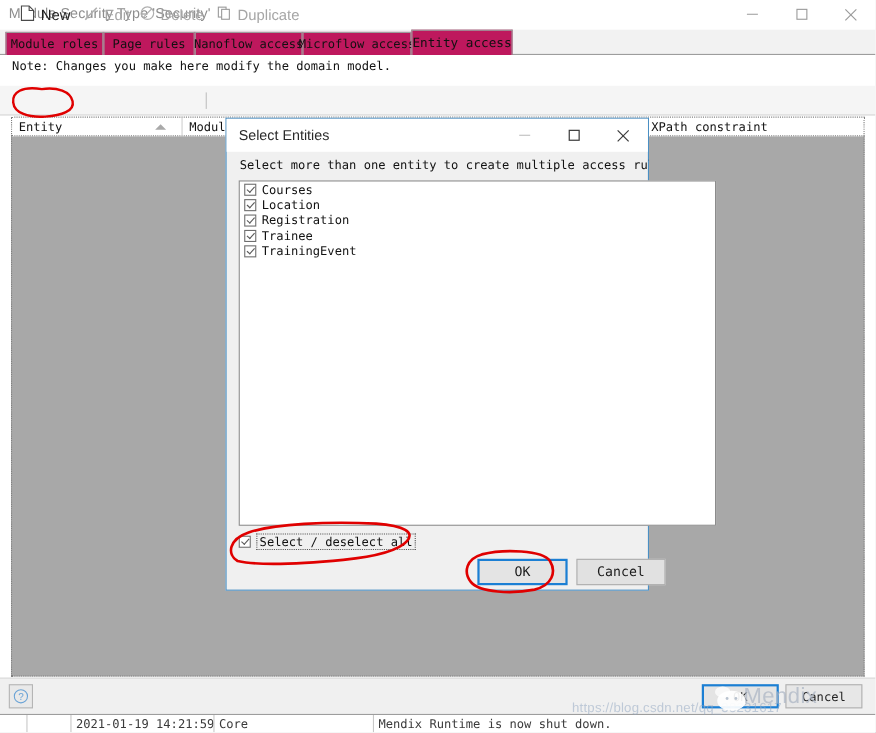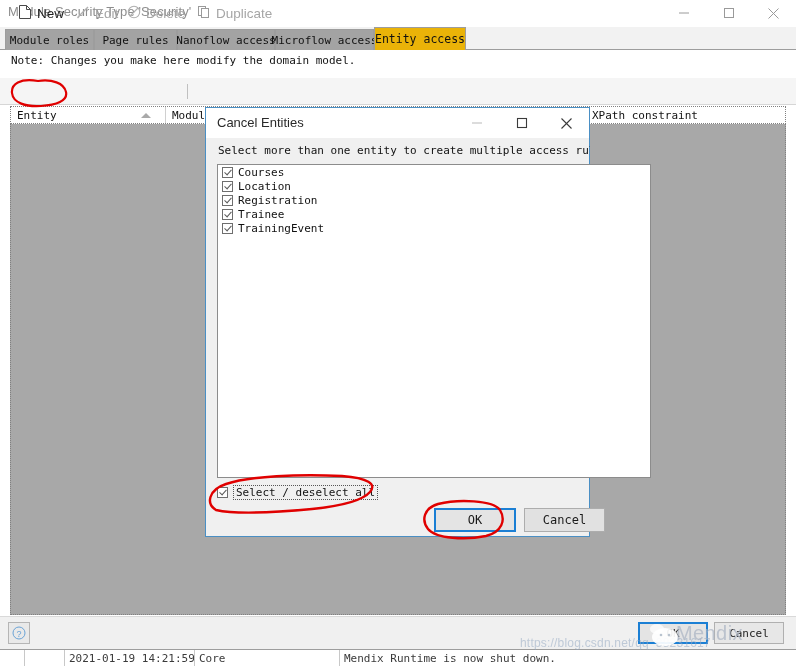--- a/index.html
+++ b/index.html
@@ -54,32 +54,32 @@
     border-bottom: 1px solid #9d9d9d;
     box-sizing: border-box;
   }
   .tab {
     position: absolute;
     top: 2px;
     height: 21px;
     box-sizing: border-box;
     border: 1px solid #9d9d9d;
     border-bottom: none;
-    background: #a3a3a3;
+    background: #be185d;
     font-family: "DejaVu Sans Mono", monospace;
     font-size: 11px;
     color: #111;
     display: flex;
     align-items: center;
     justify-content: center;
     padding: 0 6px;
     white-space: nowrap;
   }
   .tab.active {
-    background: #eab308;
+    background: #be185d;
     top: 0px;
     height: 23px;
     z-index: 5;
     font-size: 11.5px;
   }
 
   
   .note {
     position: absolute;
     left: 11px; top: 54px;
@@ -463,21 +463,21 @@
   <div class="logpanel">
     <div class="logcell" style="left:0px;   width:25px;"></div>
     <div class="logcell" style="left:25px;  width:40px;"></div>
     <div class="logcell" style="left:65px;  width:130px;">2021-01-19 14:21:59...</div>
     <div class="logcell" style="left:340px; width:456px; border-right:none;">Mendix Runtime is now shut down.</div>
     <div class="logcell" style="left:195px; width:145px;">Core</div>
   </div>
 
   <div class="dialog">
     <div class="dlg-titlebar">
-      <div class="dlg-title">Cancel Entities</div>
+      <div class="dlg-title">Select Entities</div>
       <div class="dlg-winbtns">
         <div class="dlg-winbtn min">
           <svg width="12" height="12" viewBox="0 0 12 12">
               <line x1="1" y1="6" x2="11" y2="6" stroke="currentColor" stroke-width="1"></line>
             </svg>
         </div>
         <div class="dlg-winbtn">
           <svg width="12" height="12" viewBox="0 0 12 12">
               <rect x="1.5" y="1.5" width="9" height="9" fill="none" stroke="currentColor" stroke-width="1.1"></rect>
             </svg>

